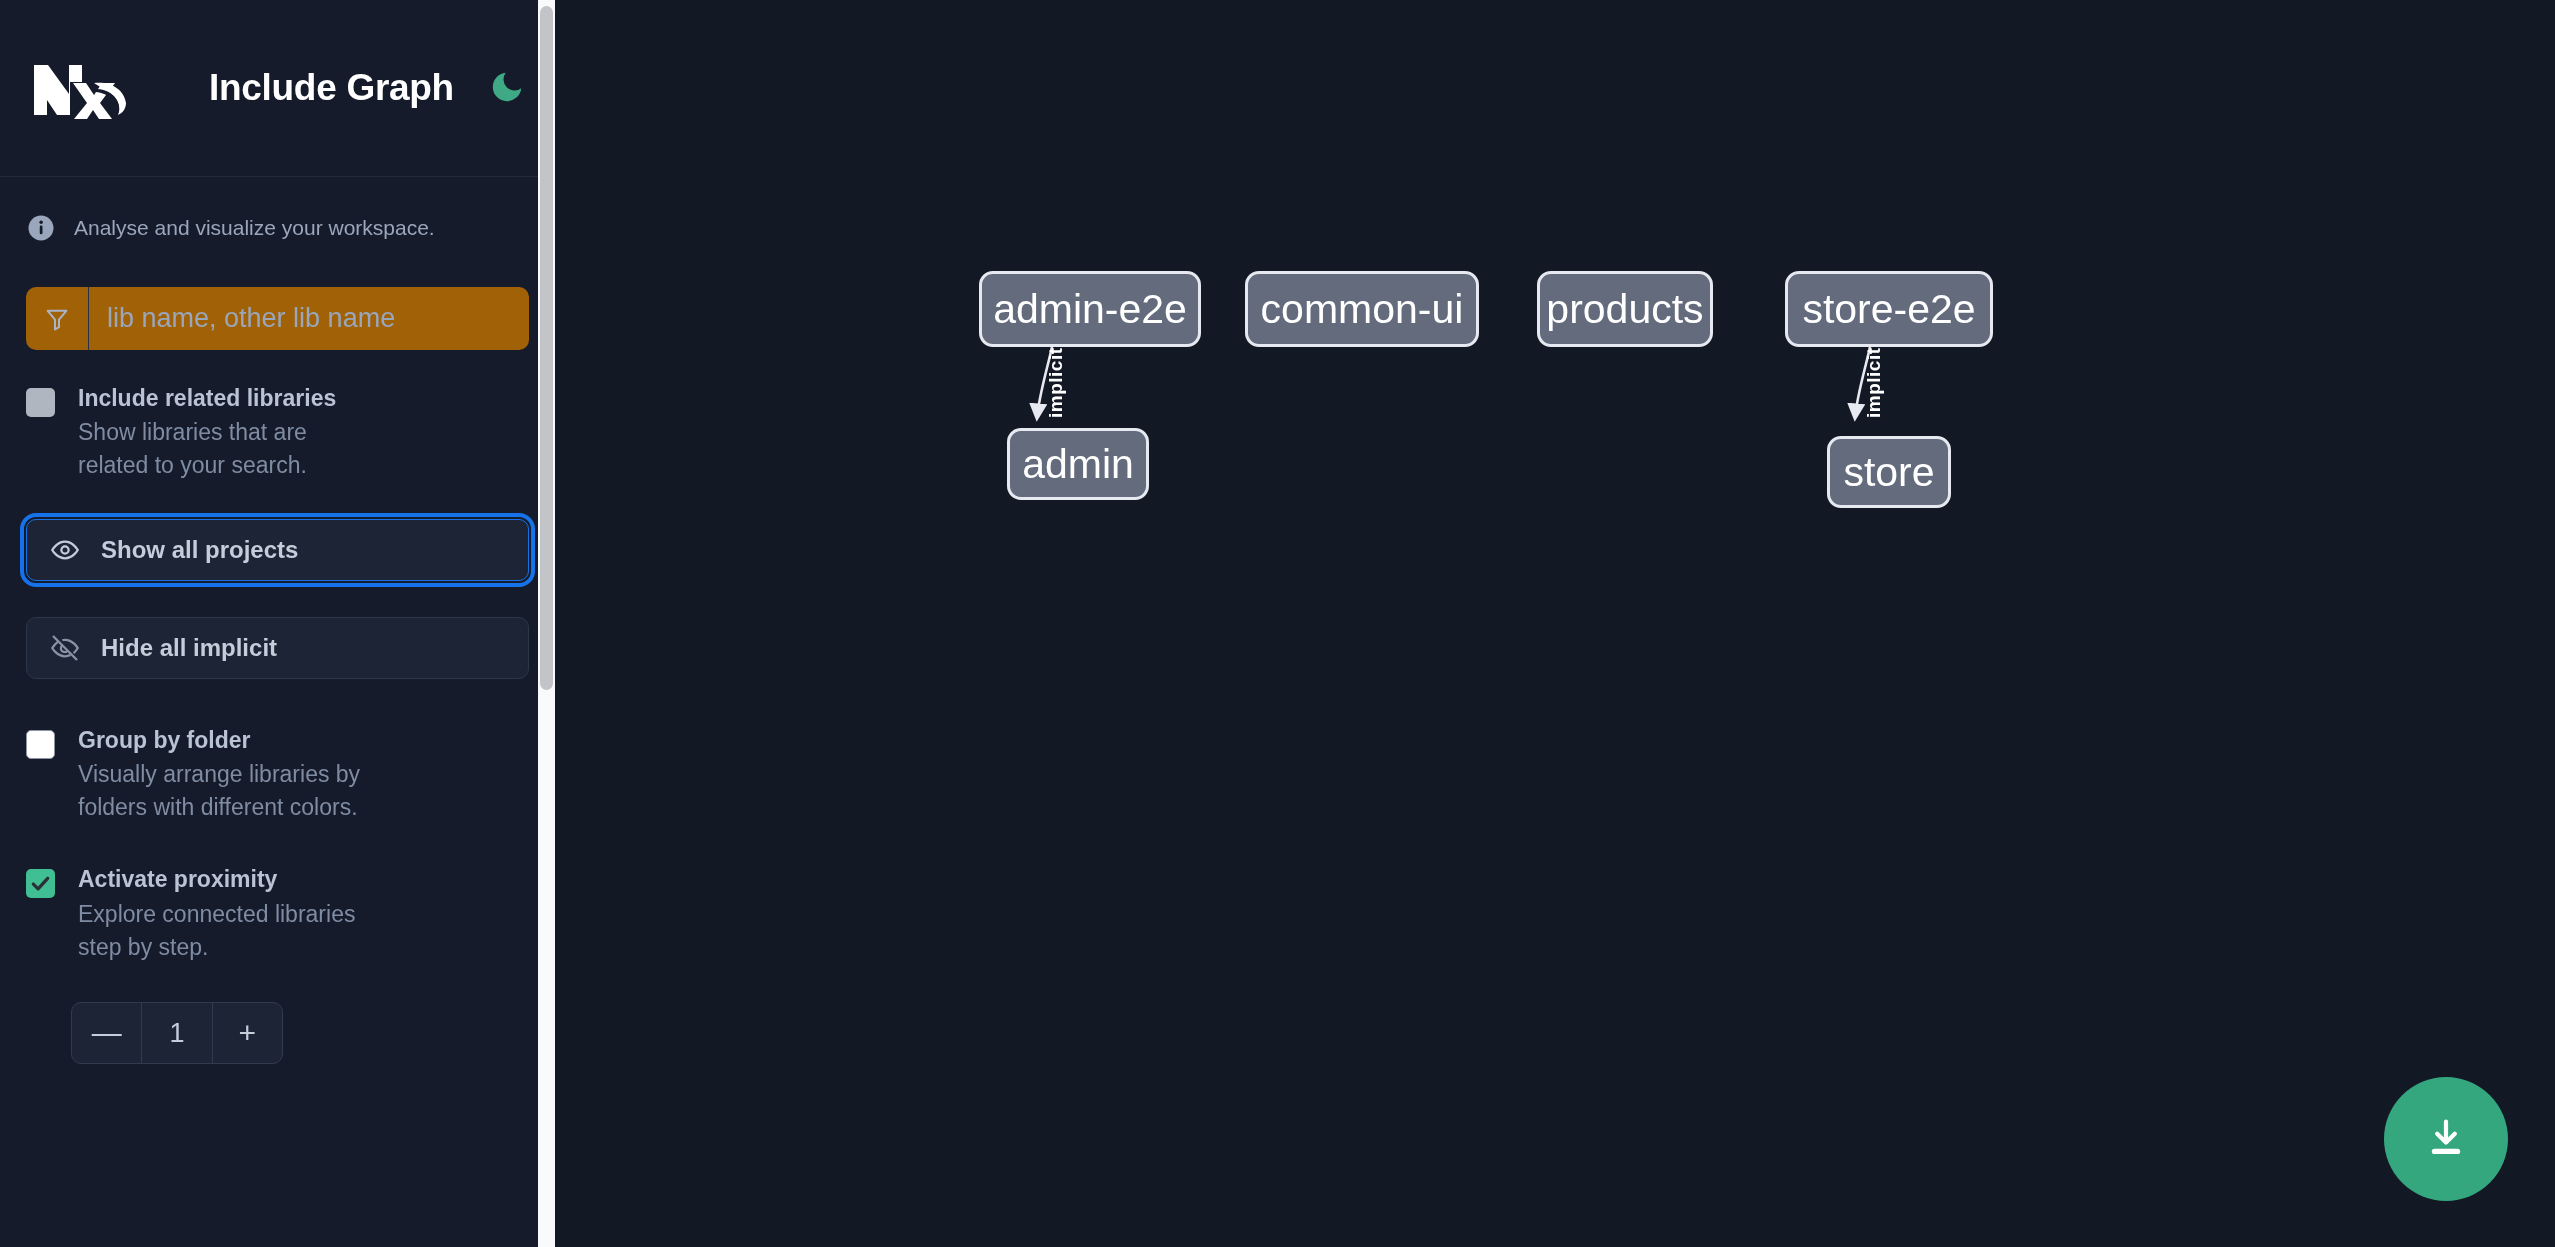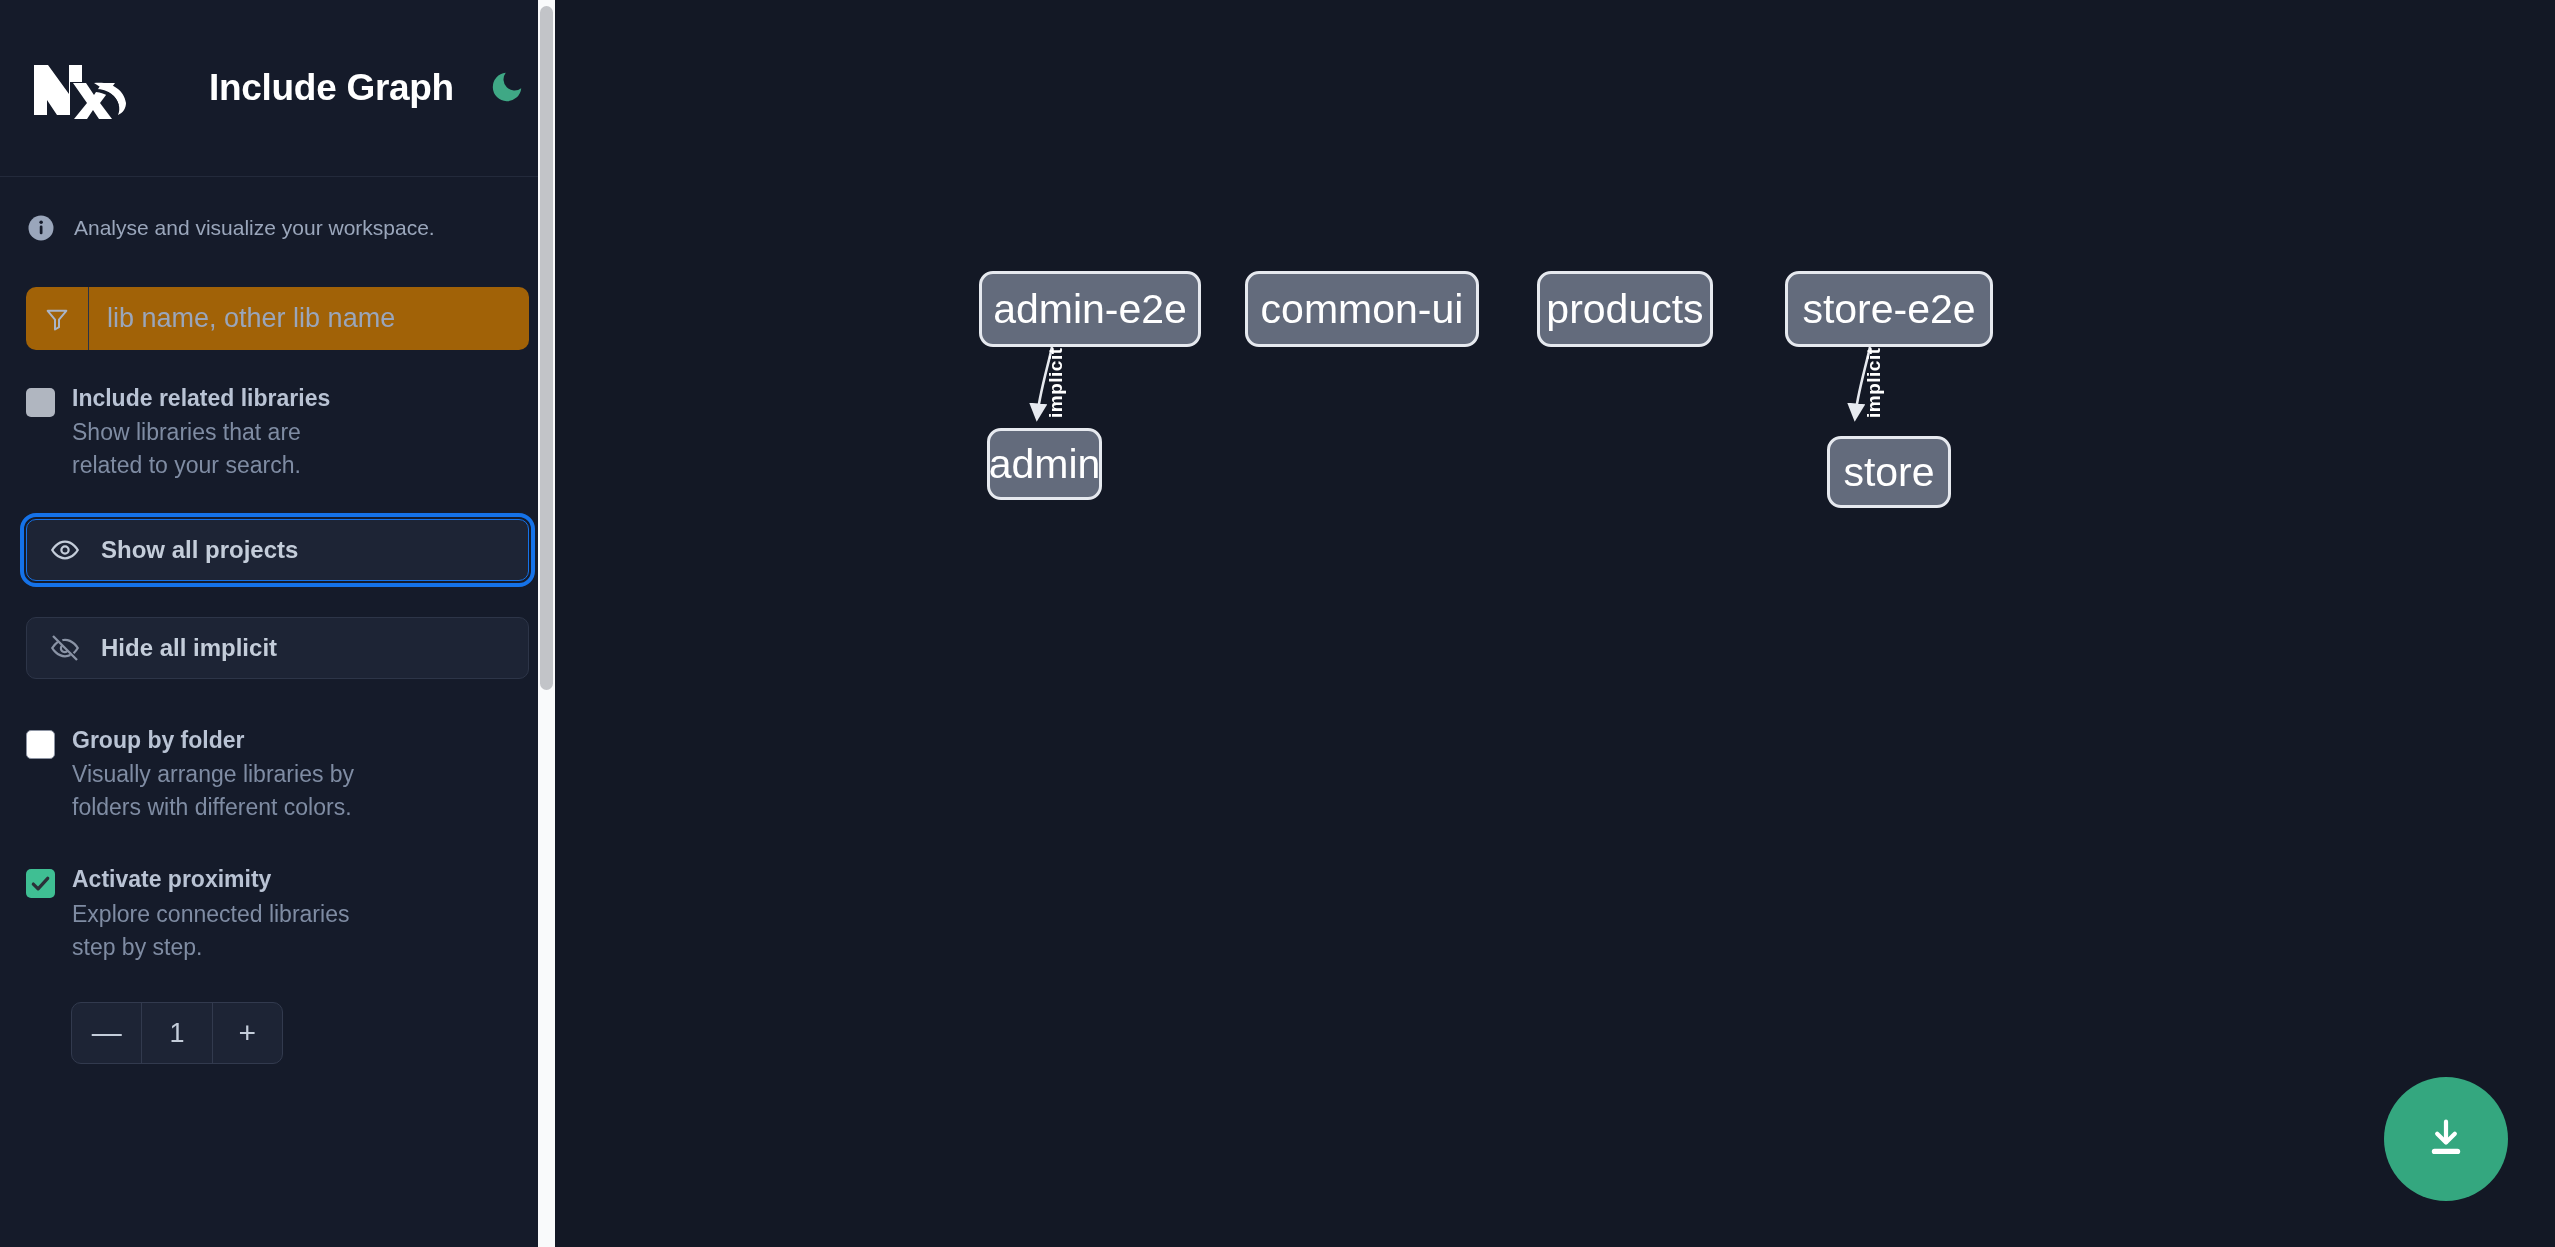--- a/index.html
+++ b/index.html
@@ -72,21 +72,21 @@
   
   .cb-row { display: flex; margin-top: 33px; }
   .cb-box {
     width: 29px; height: 29px; flex: 0 0 29px;
     border-radius: 5px; margin-top: 5px;
     display: flex; align-items: center; justify-content: center;
   }
   .cb-box.grey { background: #b0b6c0; }
   .cb-box.white { background: #ffffff; border: 1px solid #8d94a3; }
   .cb-box.green { background: #3fbf93; }
-  .cb-text { margin-left: 17px; }
+  .cb-text { margin-left: 23px; }
   .cb-title { font-size: 23px; font-weight: 700; color: #b9c3d4; line-height: 1.35; }
   .cb-desc { font-size: 23px; color: #7f8ca3; line-height: 1.45; max-width: 300px; margin-top: 2px; }
 
   
   .btn {
     margin-top: 36px;
     width: 100%; height: 62px;
     display: flex; align-items: center;
     background: #1d2435;
     border: 1px solid #2d3purple;
@@ -309,21 +309,21 @@
       </g>
     </svg>
 
     <span class="edge-label" style="left:490px; top:418px;">implicit</span>
     <span class="edge-label" style="left:1308px; top:418px;">implicit</span>
 
     <div class="node" style="left:424px; top:271px; width:222px; height:76px;">admin-e2e</div>
     <div class="node" style="left:690px; top:271px; width:234px; height:76px;">common-ui</div>
     <div class="node" style="left:982px; top:271px; width:176px; height:76px;">products</div>
     <div class="node" style="left:1230px; top:271px; width:208px; height:76px;">store-e2e</div>
-    <div class="node" style="left:432px; top:428px; width:115px; height:72px;">admin</div>
+    <div class="node" style="left:452px; top:428px; width:142px; height:72px;">admin</div>
     <div class="node" style="left:1272px; top:436px; width:124px; height:72px;">store</div>
 
     <button class="fab">
       <span>
         <svg viewBox="0 0 24 24" width="46" height="46" fill="none" stroke="#ffffff" stroke-width="2.2" stroke-linecap="round" stroke-linejoin="round">
           <path d="M12 3.5v10.5"></path>
           <path d="M7.4 9.8L12 14.4l4.6-4.6"></path>
           <path d="M6 19h12" stroke-width="2.8"></path>
         </svg>
       </span>

